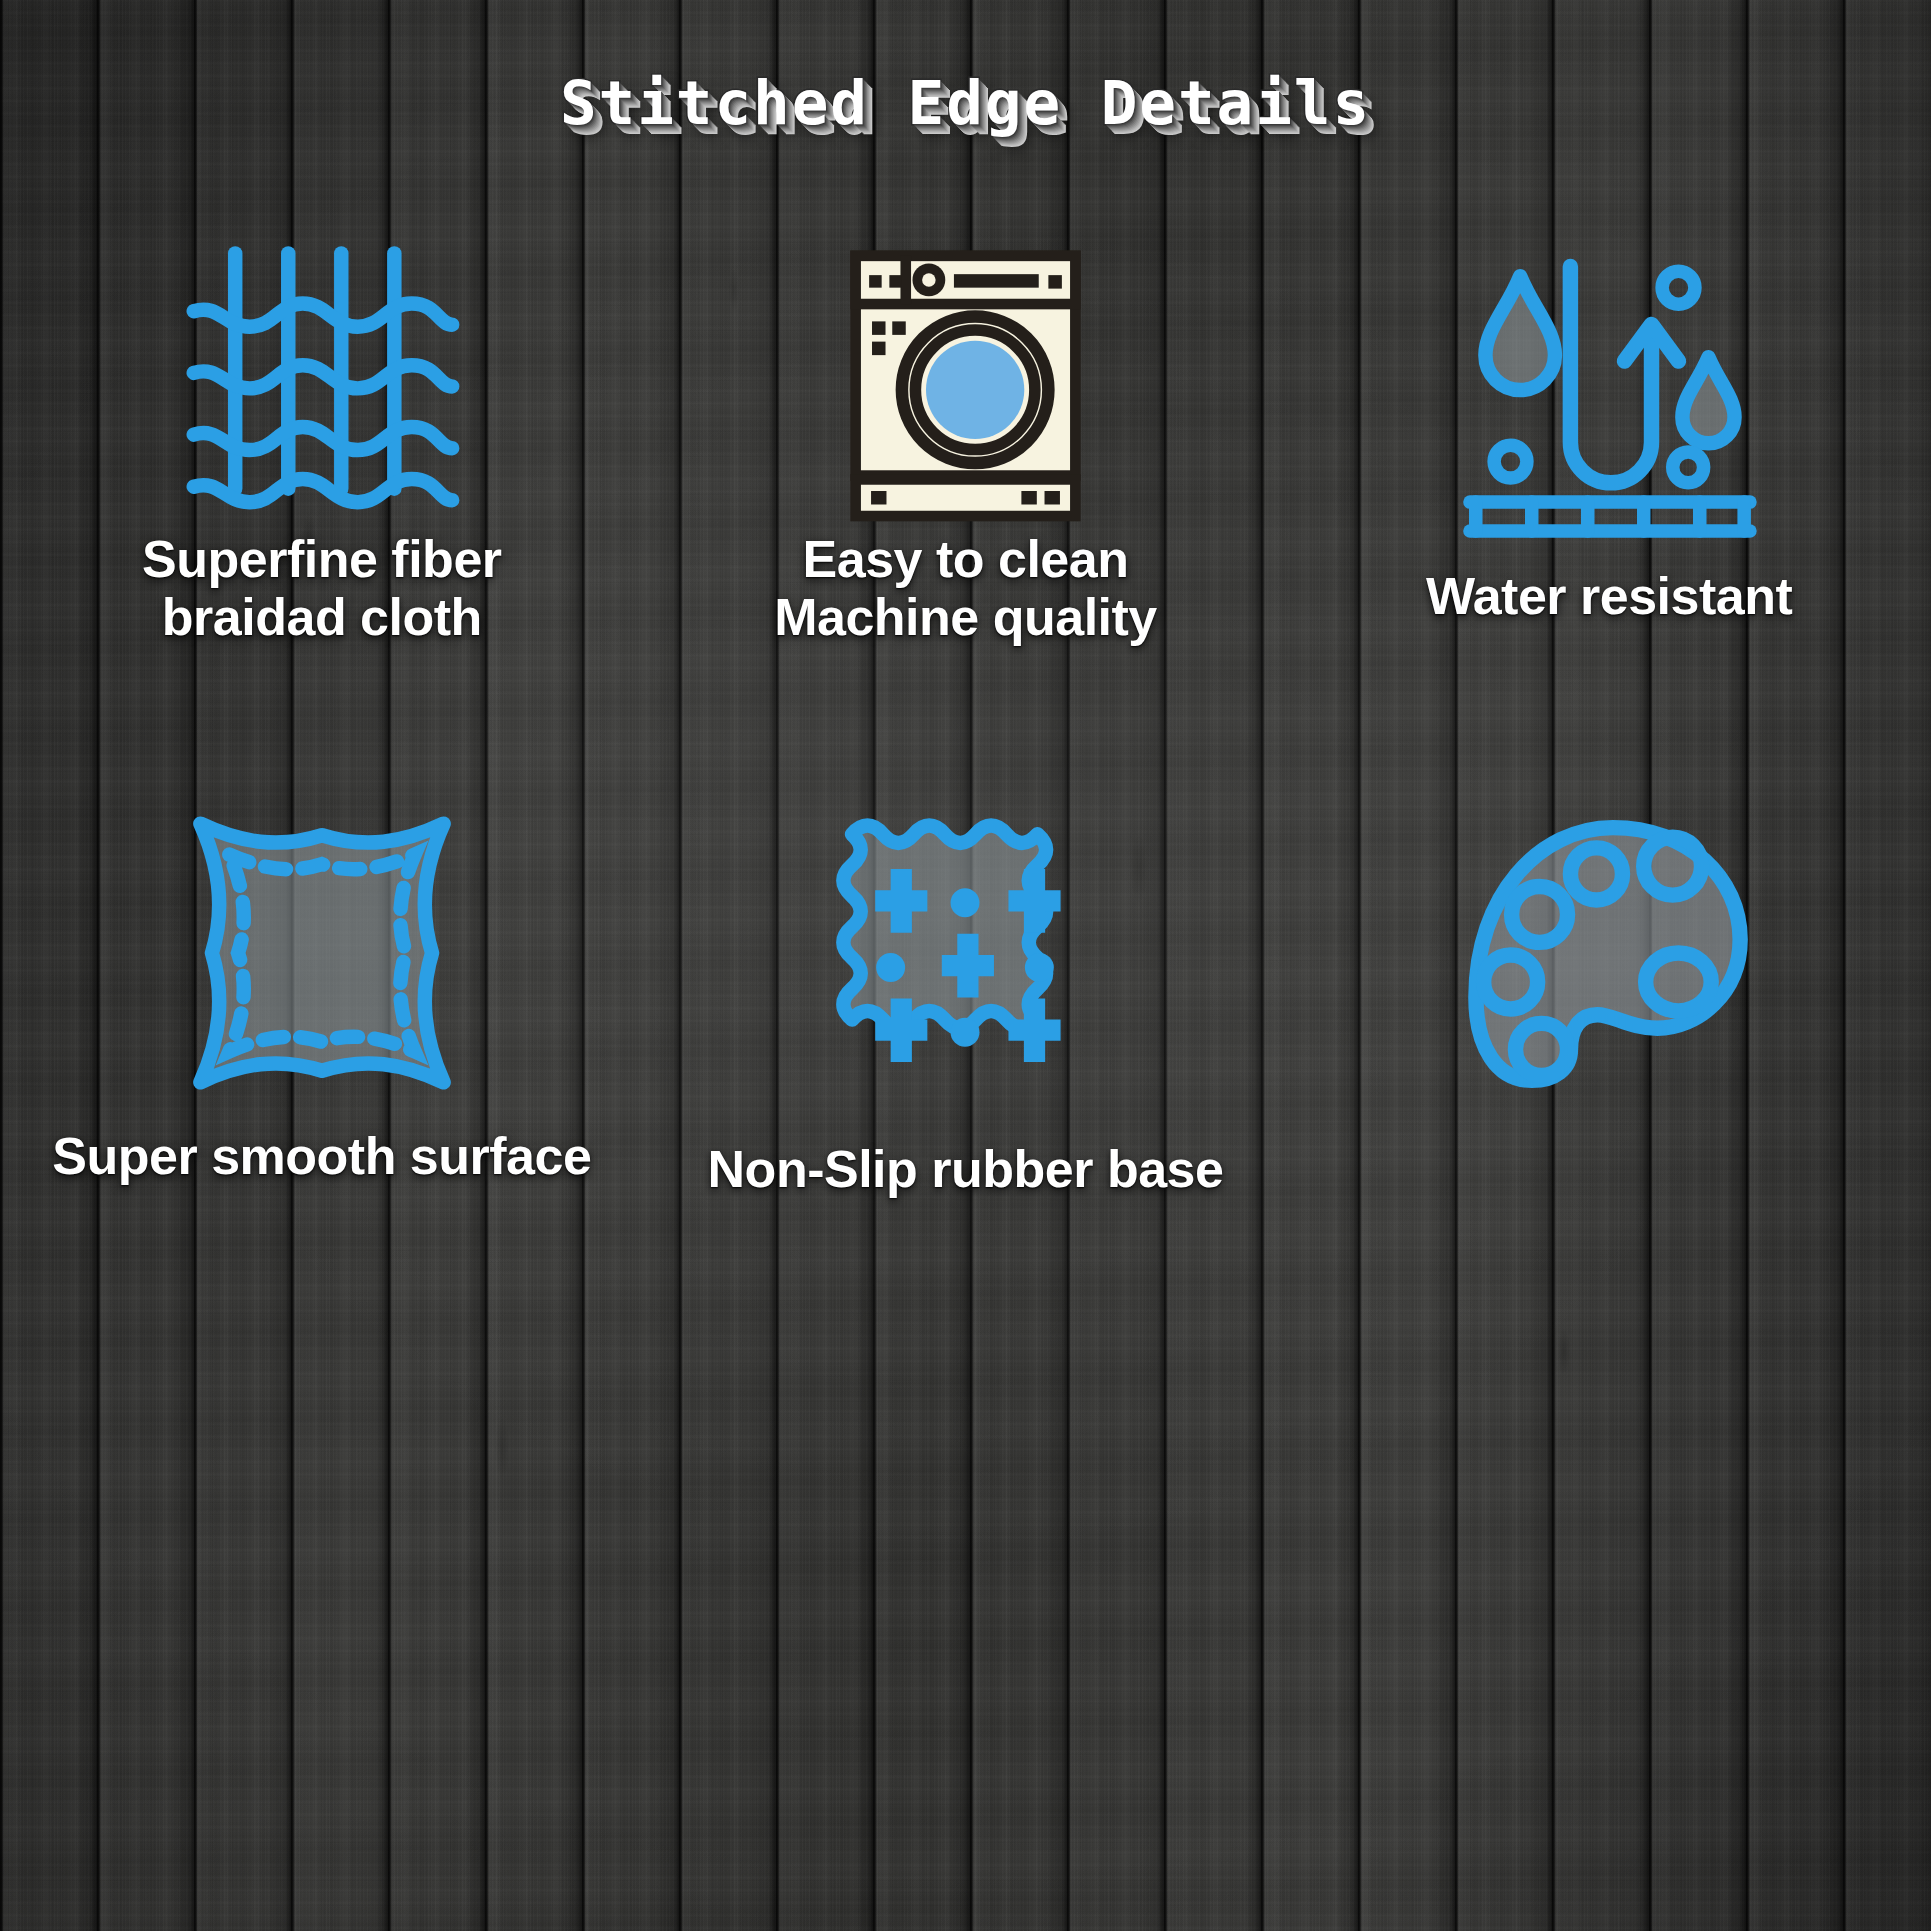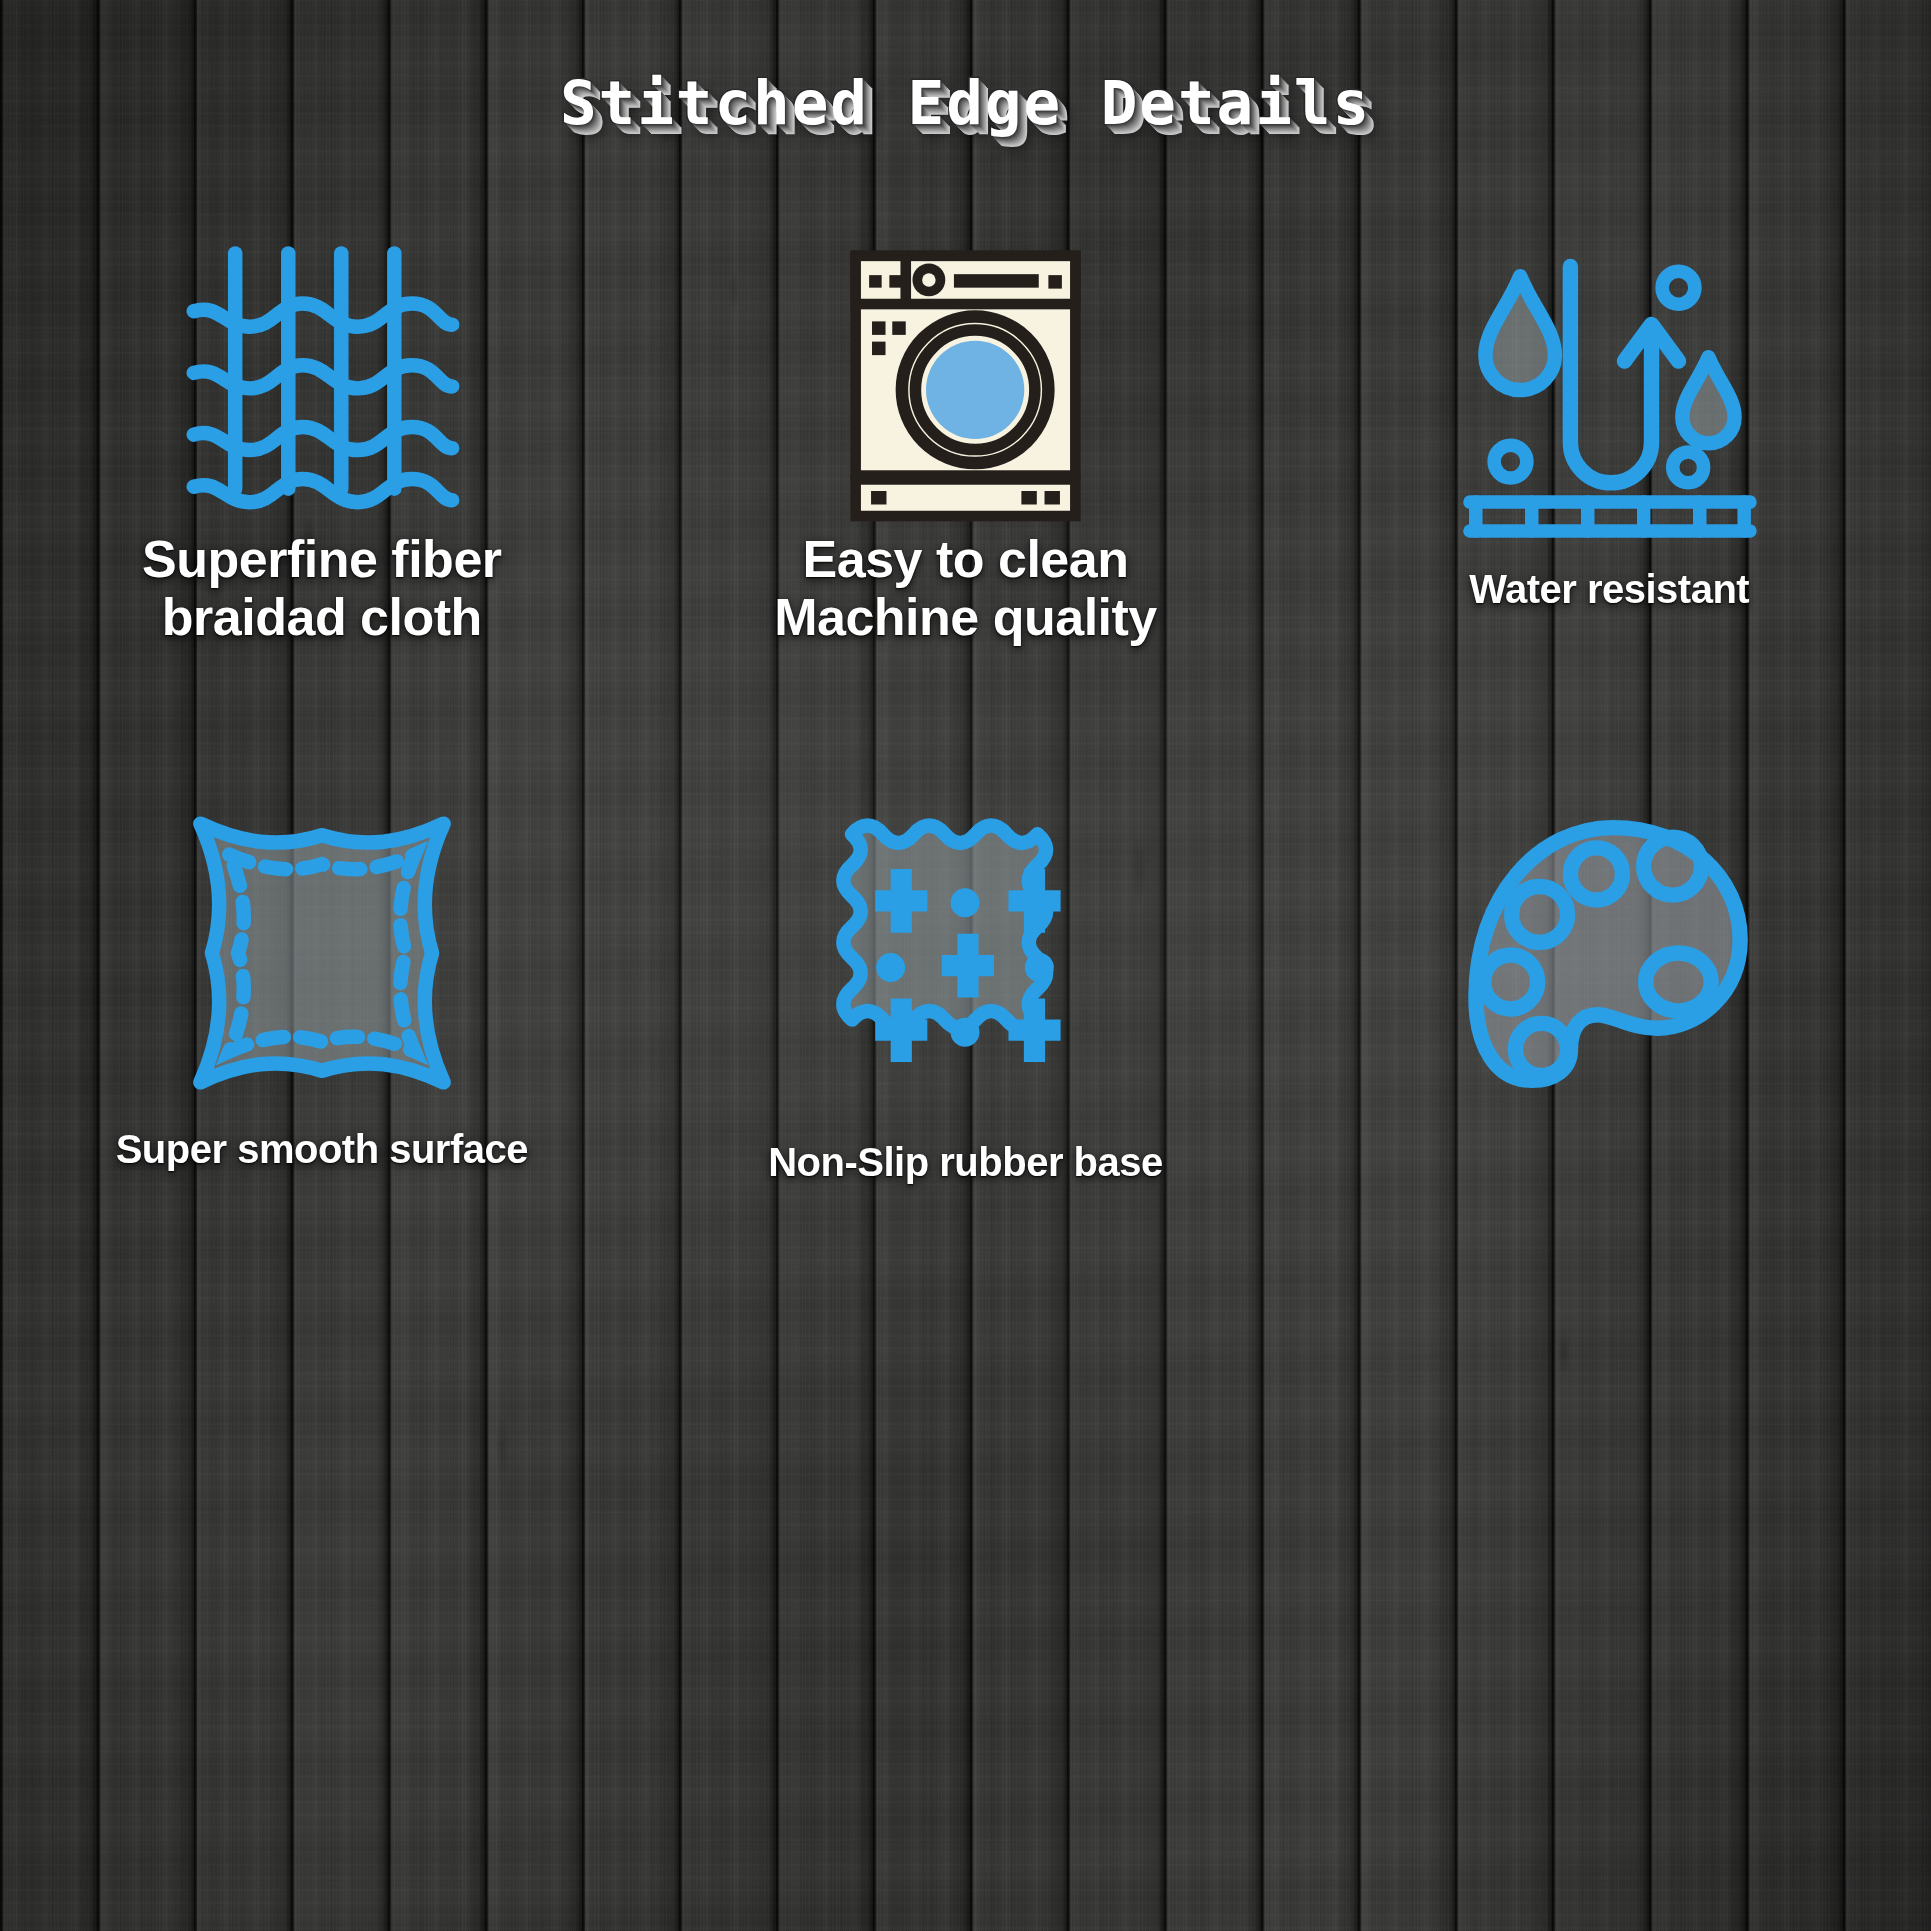--- a/index.html
+++ b/index.html
@@ -144,21 +144,21 @@
     color: #ffffff;
     font-family: "Liberation Sans", sans-serif;
     font-weight: 700;
     font-size: 52px;
     line-height: 1.12;
     letter-spacing: -0.5px;
     text-shadow: 0 2.9px 9.7px rgba(0,0,0,.75), 0 1px 1.9px rgba(0,0,0,.9);
     white-space: pre-line;
   }
   .label.two-line { font-size: 52px; }
-  .label.one-line { font-size: 40px; }
+  .label.one-line { font-size: 52px; }
 
   
   .cell-0 .icon-box { height: 290px; }
   .cell-0 .label    { margin-top: 13.5px; }
   .cell-1 .icon-box { height: 290px; }
   .cell-1 .label    { margin-top: 13.5px; }
   .cell-2 .icon-box { height: 333px; }
   .cell-3 .icon-box { height: 333px; }
   .cell-4 .icon-box { height: 333px; }
   .cell-5 .icon-box { height: 333px; }

